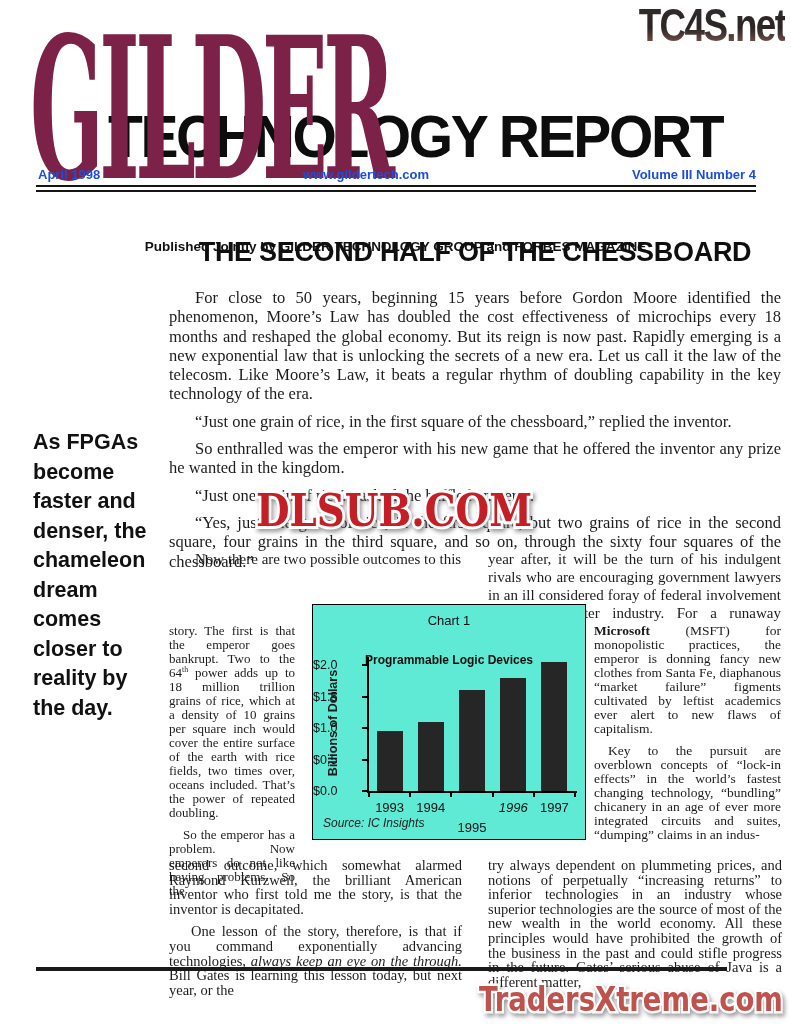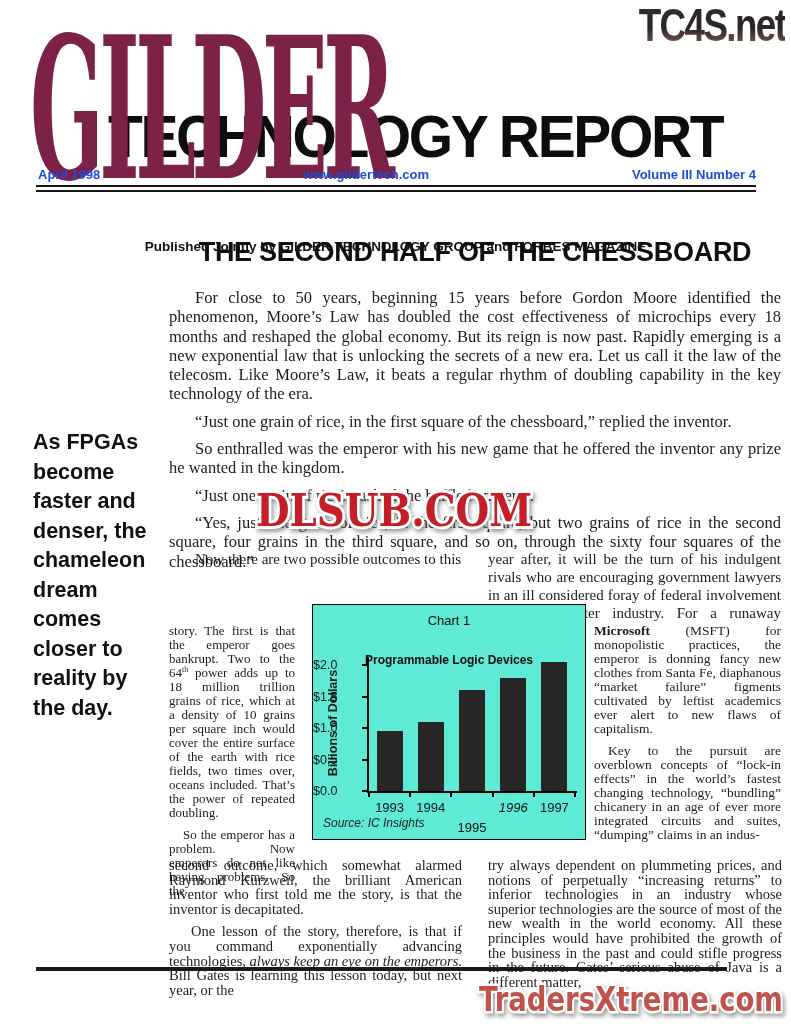--- a/index.html
+++ b/index.html
@@ -157,21 +157,21 @@
       <div class="c-el xlabel" style="left: 97.2px; top: 195px; width: 41.2px;">1994</div>
       <div class="c-el xlabel" style="left: 138.4px; top: 195px; width: 41.2px; margin-top: 20px;">1995</div>
       <div class="c-el xlabel" style="left: 179.6px; top: 195px; width: 41.2px; font-style: italic;">1996</div>
       <div class="c-el xlabel" style="left: 220.8px; top: 195px; width: 41.2px;">1997</div>
     </div>
   <div class="chart-source">Source: IC Insights</div>
 </div>
 
 <div id="bottom-left" class="abs body-text">
   <p>second outcome, which somewhat alarmed Raymond Kurzweil, the brilliant American inventor who first told me the story, is that the inventor is decapitated.</p>
-  <p class="p2"><span>One lesson of the story, therefore, is that if you command exponentially advancing technologies, </span><span class="ital">always keep an eye on the emperors.</span><span>  Bill Gates is learning this lesson today, but next year, or the</span></p>
+  <p class="p2"><span>One lesson of the story, therefore, is that if you command exponentially advancing technologies, </span><span class="ital">always keep an eye on the through.</span><span>  Bill Gates is learning this lesson today, but next year, or the</span></p>
 </div>
 <div id="bottom-right" class="abs body-text">
   <p>try always dependent on plummeting prices, and notions of perpetually “increasing returns” to inferior technologies in an industry whose superior technologies are the source of most of the new wealth in the world economy.  All these principles would have prohibited the growth of the business in the past and could stifle progress in the future. Gates’ serious abuse of Java is a different matter,</p>
 </div>
 
 <div class="bottom-bar"></div>
 
 <svg class="wm-svg" style="left:248px;top:486px;" width="292" height="54">
   <text x="146" y="40" text-anchor="middle" font-family="DejaVu Serif, serif" font-weight="bold" font-size="44" fill="#c41e26" stroke="#ffffff" stroke-width="6" paint-order="stroke" textLength="276" lengthAdjust="spacingAndGlyphs">DLSUB.COM</text>
 </svg>

